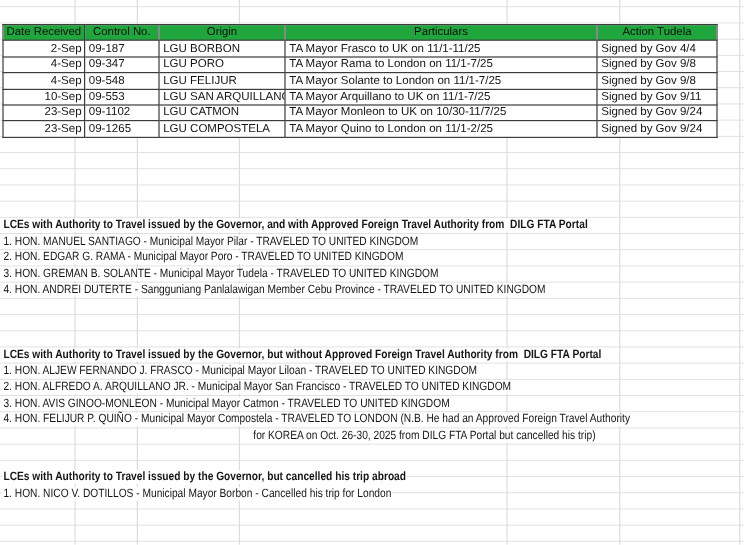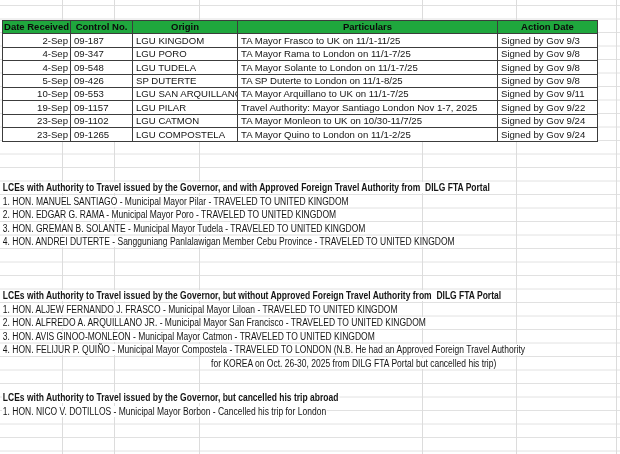--- a/index.html
+++ b/index.html
@@ -47,21 +47,21 @@
   #fta-table th,#fta-table td{
     border:1px solid #3c3c3c;
     height:12.4px;
     line-height:1;
     overflow:hidden;
     white-space:pre;
   }
   #fta-table th{
     background:#1fa73d;
     color:#0b0b0b;
-    font-weight:bold;
+    font-weight:normal;
     font-size:9.5px;
     padding:0 1px;
     text-align:center;
   }
   #fta-table td{
     font-size:9.6px;
     padding:0 3px;
     text-align:left;
   }
   #fta-table td.col-date{text-align:right;padding-right:2px;}
@@ -87,65 +87,51 @@
         <col style="width:105px">
         <col style="width:260px">
         <col style="width:100px">
     </colgroup>
     <thead>
       <tr>
         <th>Date Received</th>
         <th>Control No.</th>
         <th>Origin</th>
         <th>Particulars</th>
-        <th>Action Date</th>
+        <th>Action Tudela</th>
       </tr>
     </thead>
     <tbody>
       <tr>
         <td class="col-date">2-Sep</td>
         <td>09-187</td>
-        <td>LGU KINGDOM</td>
+        <td>LGU BORBON</td>
         <td>TA Mayor Frasco to UK on 11/1-11/25</td>
-        <td>Signed by Gov 9/3</td>
+        <td>Signed by Gov 4/4</td>
       </tr>
       <tr>
         <td class="col-date">4-Sep</td>
         <td>09-347</td>
         <td>LGU PORO</td>
         <td>TA Mayor Rama to London on 11/1-7/25</td>
         <td>Signed by Gov 9/8</td>
       </tr>
       <tr>
         <td class="col-date">4-Sep</td>
         <td>09-548</td>
-        <td>LGU TUDELA</td>
+        <td>LGU FELIJUR</td>
         <td>TA Mayor Solante to London on 11/1-7/25</td>
-        <td>Signed by Gov 9/8</td>
-      </tr>
-      <tr>
-        <td class="col-date">5-Sep</td>
-        <td>09-426</td>
-        <td>SP DUTERTE</td>
-        <td>TA SP Duterte to London on 11/1-8/25</td>
         <td>Signed by Gov 9/8</td>
       </tr>
       <tr>
         <td class="col-date">10-Sep</td>
         <td>09-553</td>
         <td>LGU SAN ARQUILLANO</td>
         <td>TA Mayor Arquillano to UK on 11/1-7/25</td>
         <td>Signed by Gov 9/11</td>
-      </tr>
-      <tr>
-        <td class="col-date">19-Sep</td>
-        <td>09-1157</td>
-        <td>LGU PILAR</td>
-        <td>Travel Authority: Mayor Santiago London Nov 1-7, 2025</td>
-        <td>Signed by Gov 9/22</td>
       </tr>
       <tr>
         <td class="col-date">23-Sep</td>
         <td>09-1102</td>
         <td>LGU CATMON</td>
         <td>TA Mayor Monleon to UK on 10/30-11/7/25</td>
         <td>Signed by Gov 9/24</td>
       </tr>
       <tr>
         <td class="col-date">23-Sep</td>

